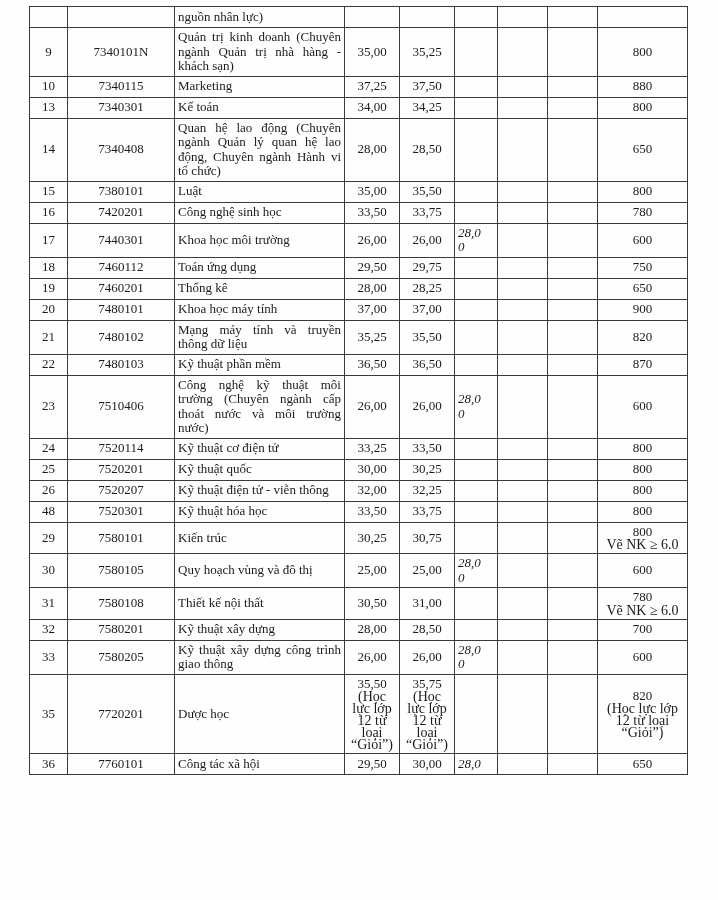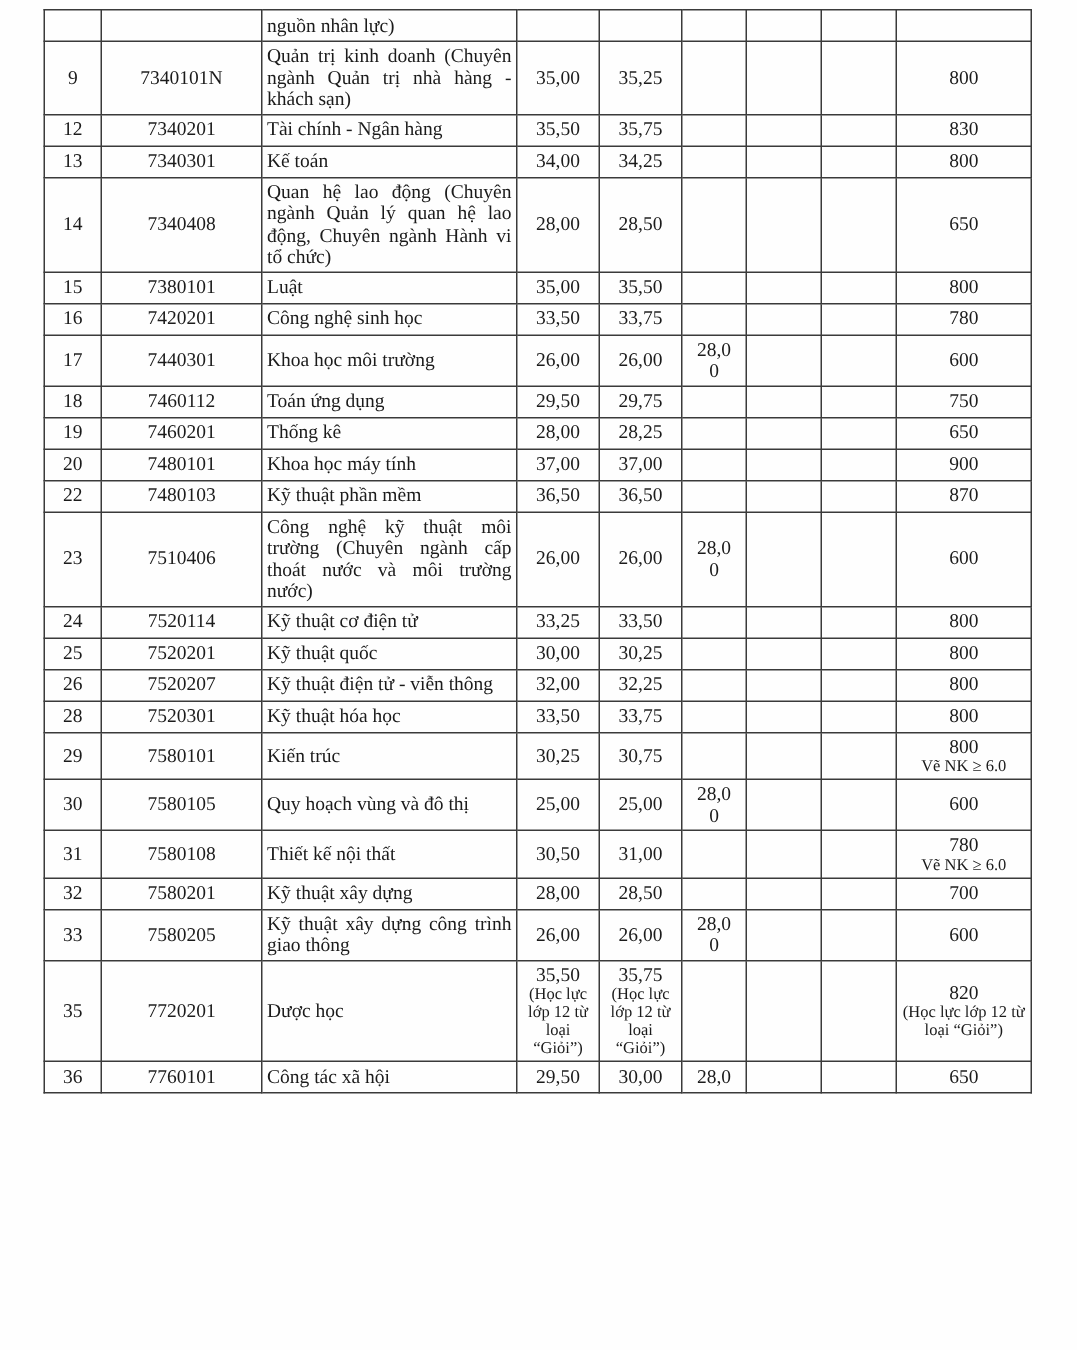--- a/index.html
+++ b/index.html
@@ -30,26 +30,26 @@
     vertical-align: middle;
     padding: 2px 3px;
     height: 16px;
     line-height: 14.5px;
     overflow: hidden;
   }
   .col-no    { text-align: center; }
   .col-code  { text-align: center; padding-left: 11px; }
   .col-name  { text-align: justify; padding-left: 8px; padding-right: 9px; }
   .col-score { text-align: center; }
-  .col-extra { text-align: center; white-space: pre-line; }
+  .col-extra { white-space: pre-line; font-style: italic; }
   .col-blank { }
   .col-bench { text-align: center; }
   .val  { text-align: center; }
   .note {
-    font-size: 11px;
+    font-size: 14px;
     line-height: 12px;
     text-align: center;
   }
 </style>
 </head>
 <body>
 
 <div class="page">
   <table class="tbl">
     <colgroup>
@@ -80,29 +80,29 @@
           <td class="col-code">7340101N</td>
           <td class="col-name">Quản trị kinh doanh (Chuyên ngành Quản trị nhà hàng - khách sạn)</td>
           <td class="col-score">35,00</td>
           <td class="col-score">35,25</td>
           <td class="col-extra"></td>
           <td class="col-blank"></td>
           <td class="col-blank"></td>
           <td class="col-bench">800</td>
         </tr>
         <tr>
-          <td class="col-no">12</td>
-          <td class="col-code">7340201</td>
-          <td class="col-name">Tài chính - Ngân hàng</td>
-          <td class="col-score">35,50</td>
-          <td class="col-score">35,75</td>
-          <td class="col-extra"></td>
-          <td class="col-blank"></td>
-          <td class="col-blank"></td>
-          <td class="col-bench">830</td>
+          <td class="col-no">10</td>
+          <td class="col-code">7340115</td>
+          <td class="col-name">Marketing</td>
+          <td class="col-score">37,25</td>
+          <td class="col-score">37,50</td>
+          <td class="col-extra"></td>
+          <td class="col-blank"></td>
+          <td class="col-blank"></td>
+          <td class="col-bench">880</td>
         </tr>
         <tr>
           <td class="col-no">13</td>
           <td class="col-code">7340301</td>
           <td class="col-name">Kế toán</td>
           <td class="col-score">34,00</td>
           <td class="col-score">34,25</td>
           <td class="col-extra"></td>
           <td class="col-blank"></td>
           <td class="col-blank"></td>
@@ -180,20 +180,31 @@
           <td class="col-code">7480101</td>
           <td class="col-name">Khoa học máy tính</td>
           <td class="col-score">37,00</td>
           <td class="col-score">37,00</td>
           <td class="col-extra"></td>
           <td class="col-blank"></td>
           <td class="col-blank"></td>
           <td class="col-bench">900</td>
         </tr>
         <tr>
+          <td class="col-no">21</td>
+          <td class="col-code">7480102</td>
+          <td class="col-name">Mạng máy tính và truyền thông dữ liệu</td>
+          <td class="col-score">35,25</td>
+          <td class="col-score">35,50</td>
+          <td class="col-extra"></td>
+          <td class="col-blank"></td>
+          <td class="col-blank"></td>
+          <td class="col-bench">820</td>
+        </tr>
+        <tr>
           <td class="col-no">22</td>
           <td class="col-code">7480103</td>
           <td class="col-name">Kỹ thuật phần mềm</td>
           <td class="col-score">36,50</td>
           <td class="col-score">36,50</td>
           <td class="col-extra"></td>
           <td class="col-blank"></td>
           <td class="col-blank"></td>
           <td class="col-bench">870</td>
         </tr>
@@ -236,21 +247,21 @@
           <td class="col-code">7520207</td>
           <td class="col-name">Kỹ thuật điện tử - viễn thông</td>
           <td class="col-score">32,00</td>
           <td class="col-score">32,25</td>
           <td class="col-extra"></td>
           <td class="col-blank"></td>
           <td class="col-blank"></td>
           <td class="col-bench">800</td>
         </tr>
         <tr>
-          <td class="col-no">28</td>
+          <td class="col-no">48</td>
           <td class="col-code">7520301</td>
           <td class="col-name">Kỹ thuật hóa học</td>
           <td class="col-score">33,50</td>
           <td class="col-score">33,75</td>
           <td class="col-extra"></td>
           <td class="col-blank"></td>
           <td class="col-blank"></td>
           <td class="col-bench">800</td>
         </tr>
         <tr>

